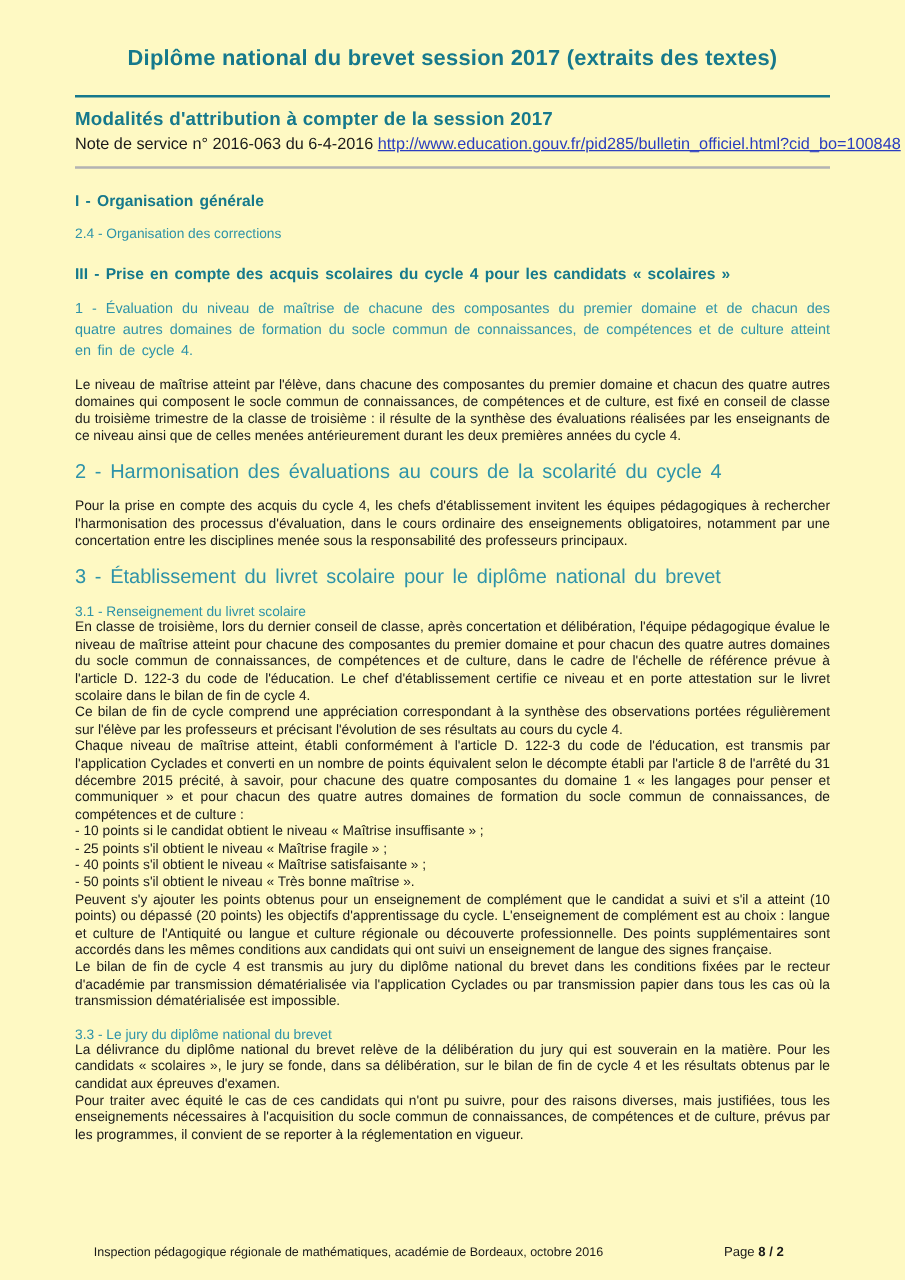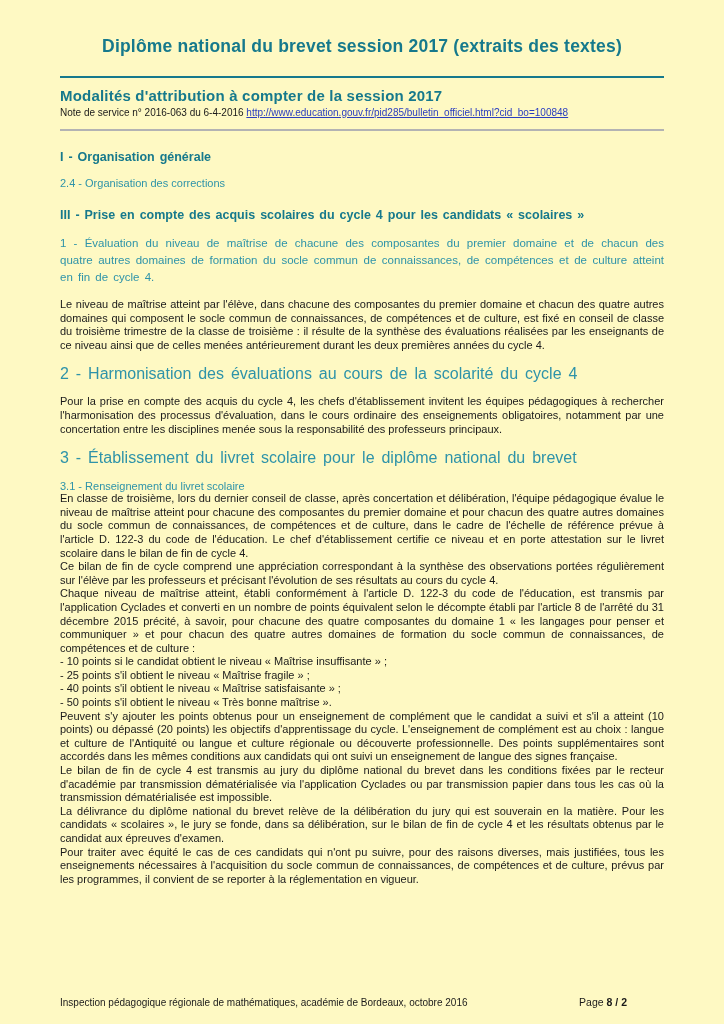--- a/index.html
+++ b/index.html
@@ -15,37 +15,37 @@
     position:relative;overflow:hidden;
     font-family:"Liberation Sans", sans-serif;color:var(--text);
   }
   .content{position:absolute;left:60px;right:60px;top:36px;}
   .doc-title{
     text-align:center;color:var(--accent-dark);font-weight:bold;
     font-size:17.5px;letter-spacing:.2px;
   }
   .rule-accent{border:none;border-top:2px solid var(--accent-dark);margin:19px 0 0 0;}
   .doc-subtitle{color:var(--accent-dark);font-weight:bold;font-size:15px;margin-top:9px;letter-spacing:.2px;}
-  .note-line{font-size:10px;margin-top:3px;white-space:nowrap;}
+  .note-line{font-size:13px;margin-top:3px;white-space:nowrap;}
   .note-link{color:var(--link);text-decoration:underline;}
   .rule-gray{border:none;border-top:2.5px solid var(--rule-gray);margin:11px 0 0 0;}
 
   .h1{color:var(--accent-dark);font-weight:bold;font-size:12.5px;margin-top:19px;word-spacing:1.5px;}
   .hnum{color:var(--accent-light);font-size:16px;margin-top:13px;word-spacing:2.5px;}
   .hsub{color:var(--accent-light);font-size:11px;margin-top:13px;}
   .para{font-size:11px;line-height:13.6px;text-align:justify;margin-top:12px;}
   .para-cont{font-size:11px;line-height:13.6px;text-align:justify;margin-top:0;}
   .para-teal{
     color:var(--accent-light);font-size:11.5px;line-height:17px;
     text-align:justify;word-spacing:2px;margin-top:13px;
   }
   .list-line{font-size:11px;line-height:13.6px;margin-top:0;}
 
   .footer{
-    position:absolute;left:60px;right:60px;bottom:16px;
+    position:absolute;left:75px;right:60px;bottom:16px;
     font-size:10px;display:flex;justify-content:space-between;align-items:center;
   }
   .footer-right{margin-right:37px;font-size:10.5px;}
   .page-num{font-weight:bold;}
 </style>
 </head>
 <body>
 
 <div class="page">
   <div class="content">
@@ -76,20 +76,21 @@
     <div class="para-cont">Ce bilan de fin de cycle comprend une appréciation correspondant à la synthèse des observations portées régulièrement sur l'élève par les professeurs et précisant l'évolution de ses résultats au cours du cycle 4.</div>
 
     <div class="para-cont">Chaque niveau de maîtrise atteint, établi conformément à l'article D. 122-3 du code de l'éducation, est transmis par l'application Cyclades et converti en un nombre de points équivalent selon le décompte établi par l'article 8 de l'arrêté du 31 décembre 2015 précité, à savoir, pour chacune des quatre composantes du domaine 1 « les langages pour penser et communiquer » et pour chacun des quatre autres domaines de formation du socle commun de connaissances, de compétences et de culture :</div>
     <div class="list-line">- 10 points si le candidat obtient le niveau « Maîtrise insuffisante » ;</div>
     <div class="list-line">- 25 points s'il obtient le niveau « Maîtrise fragile » ;</div>
     <div class="list-line">- 40 points s'il obtient le niveau « Maîtrise satisfaisante » ;</div>
     <div class="list-line">- 50 points s'il obtient le niveau « Très bonne maîtrise ».</div>
     <div class="para-cont">Peuvent s'y ajouter les points obtenus pour un enseignement de complément que le candidat a suivi et s'il a atteint (10 points) ou dépassé (20 points) les objectifs d'apprentissage du cycle. L'enseignement de complément est au choix : langue et culture de l'Antiquité ou langue et culture régionale ou découverte professionnelle. Des points supplémentaires sont accordés dans les mêmes conditions aux candidats qui ont suivi un enseignement de langue des signes française.</div>
     <div class="para-cont">Le bilan de fin de cycle 4 est transmis au jury du diplôme national du brevet dans les conditions fixées par le recteur d'académie par transmission dématérialisée via l'application Cyclades ou par transmission papier dans tous les cas où la transmission dématérialisée est impossible.</div>
 
+    <div class="hsub">3.3 - Le jury du diplôme national du brevet</div>
     <div class="para-cont">La délivrance du diplôme national du brevet relève de la délibération du jury qui est souverain en la matière. Pour les candidats « scolaires », le jury se fonde, dans sa délibération, sur le bilan de fin de cycle 4 et les résultats obtenus par le candidat aux épreuves d'examen.</div>
     <div class="para-cont">Pour traiter avec équité le cas de ces candidats qui n'ont pu suivre, pour des raisons diverses, mais justifiées, tous les enseignements nécessaires à l'acquisition du socle commun de connaissances, de compétences et de culture, prévus par les programmes, il convient de se reporter à la réglementation en vigueur.</div>
 
   </div>
 
   <div class="footer">
     <span>Inspection pédagogique régionale de mathématiques, académie de Bordeaux, octobre 2016</span>
     <span class="footer-right"><span>Page </span><span class="page-num">8 / 2</span></span>
   </div>
 </div>

